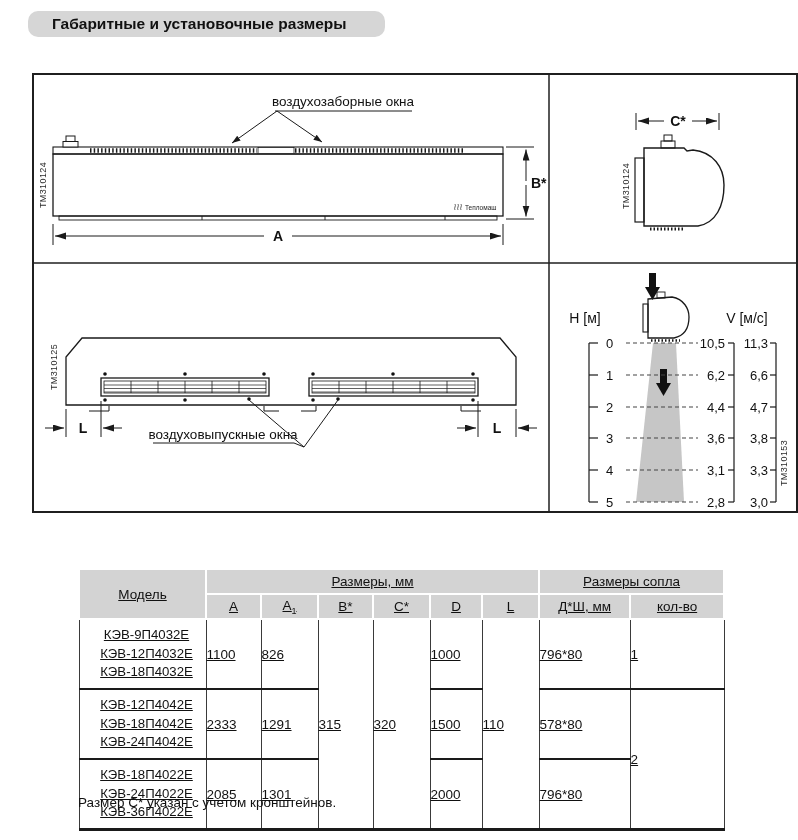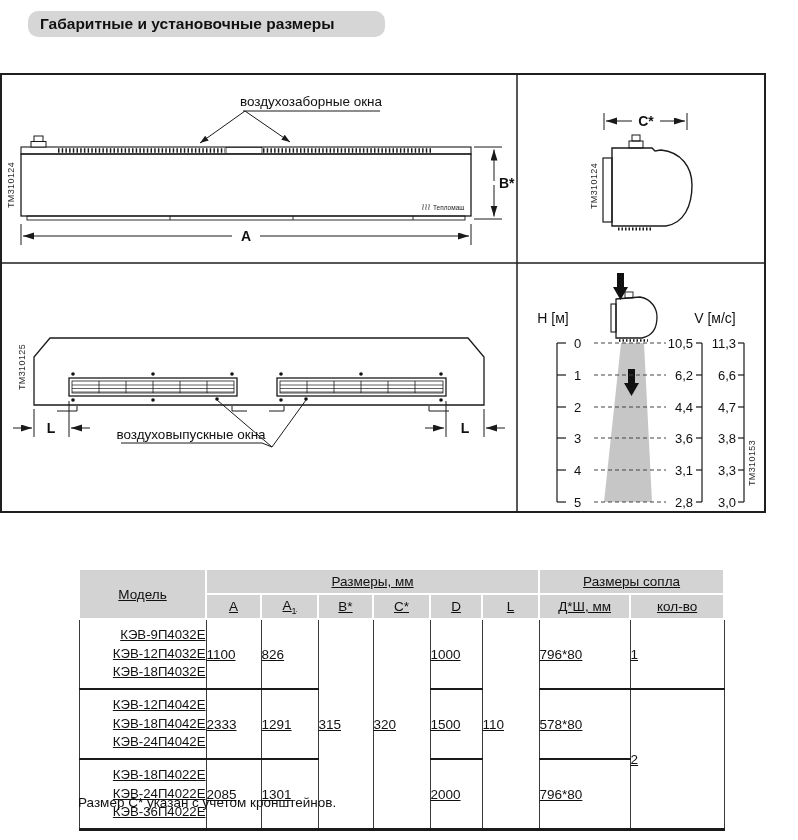--- a/index.html
+++ b/index.html
@@ -1,37 +1,37 @@
 <!DOCTYPE html>
 <html><head>
 <meta charset="utf-8">
 <style>
   html,body{margin:0;padding:0;}
   body{width:798px;height:840px;background:#fff;position:relative;
        font-family:"Liberation Sans","DejaVu Sans",sans-serif;color:#111;}
   .title-bar{position:absolute;left:28px;top:11px;width:357px;height:26px;
        background:#d6d6d6;border-radius:10px;line-height:26px;
-       font-size:15.5px;font-weight:bold;padding-left:12px;box-sizing:border-box;}
-  .figure-box{position:absolute;left:0;top:73px;width:700px;height:440px;}
+       font-size:15.5px;font-weight:bold;padding-left:24px;box-sizing:border-box;}
+  .figure-box{position:absolute;left:32px;top:73px;width:700px;height:440px;}
   .figure-box svg{display:block;}
   svg text{font-family:"Liberation Sans","DejaVu Sans",sans-serif;fill:#111;}
   .tm-code{font-size:9px;letter-spacing:.4px;fill:#2b2b2b;}
   .dim-label{font-size:14px;font-weight:bold;}
   .ann{font-size:13.5px;}
   .tick-num{font-size:13px;}
   .axis-lab{font-size:14px;}
   .logo-t{font-size:6.5px;fill:#222;}
   .spec-table{position:absolute;left:78px;top:568px;text-decoration:underline;}
   table{border-collapse:collapse;table-layout:fixed;width:645px;
         border-bottom:3px solid #1a1a1a;}
   th{background:#d3d3d3;border:2px solid #fff;font-weight:normal;
      font-size:13.5px;padding:2px 0;height:19px;}
   td{border:1.5px solid #3a3a3a;font-size:13.5px;text-align:left;
      vertical-align:middle;padding:0;height:60px;}
-  td.models{text-align:right;padding:4px 0 4px 8px;font-size:13.2px;line-height:1.4;}
+  td.models{text-align:center;padding:4px 0 4px 8px;font-size:13.2px;line-height:1.4;}
   tr.gs td{border-top:2.5px solid #1a1a1a;}
   sub{font-size:9px;}
   .footnotes{position:absolute;left:78px;top:794px;font-size:13.5px;line-height:17px;}
 </style>
 </head>
 <body>
 
 <div class="title-bar">Габаритные и установочные размеры</div>
 
 <div class="figure-box">

